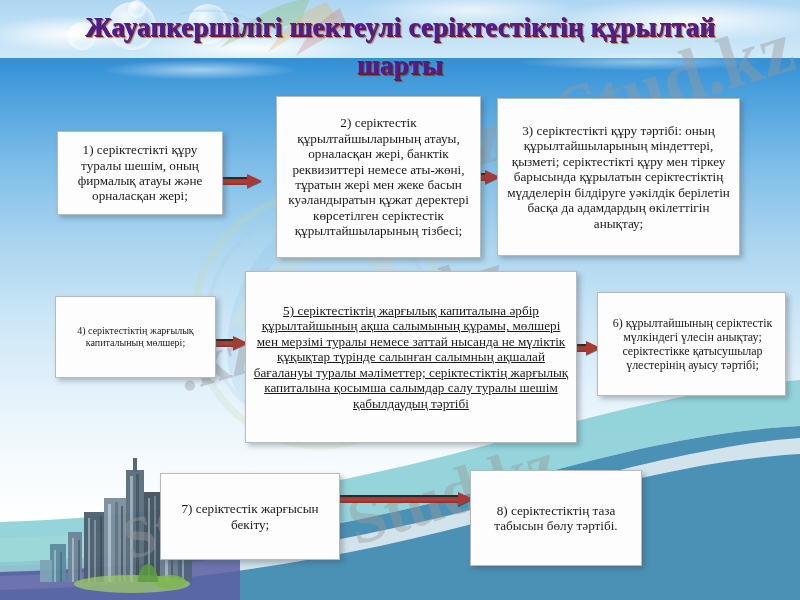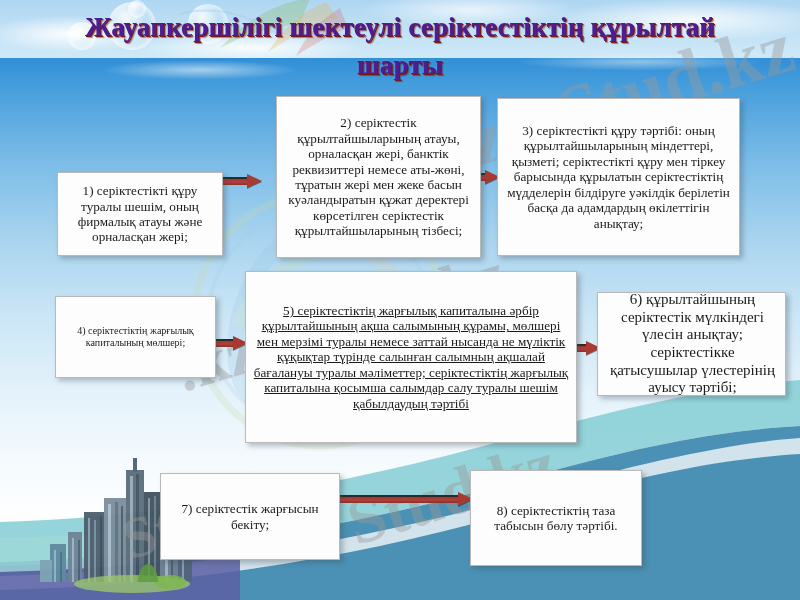--- a/index.html
+++ b/index.html
@@ -151,26 +151,26 @@
     align-items: center;
     justify-content: center;
     text-align: center;
     padding: 5px 7px;
     font-family: "Liberation Serif", "DejaVu Serif", serif;
     color: #1a1a1a;
     line-height: 1.17;
   }
   .box span { display: block; width: 100%; }
 
-  #box1 { left: 57px;  top: 131px; width: 166px; height: 84px;  font-size: 13.2px; margin-top: 41px; }
+  #box1 { left: 57px;  top: 131px; width: 166px; height: 84px;  font-size: 13.2px; }
   #box2 { left: 276px; top: 96px;  width: 205px; height: 162px; font-size: 13.2px; }
   #box3 { left: 497px; top: 98px;  width: 243px; height: 158px; font-size: 13.2px; }
   #box4 { left: 55px;  top: 296px; width: 161px; height: 82px;  font-size: 10px; }
   #box5 { left: 245px; top: 271px; width: 332px; height: 172px; font-size: 13.2px; text-decoration: underline; }
-  #box6 { left: 597px; top: 292px; width: 189px; height: 104px; font-size: 15px; padding-left: 9px; }
+  #box6 { left: 597px; top: 292px; width: 189px; height: 104px; font-size: 12px; padding-left: 9px; }
   #box7 { left: 160px; top: 473px; width: 180px; height: 87px;  font-size: 13.2px; }
   #box8 { left: 470px; top: 470px; width: 172px; height: 96px;  font-size: 13.2px; }
 
   
   .arrow {
     position: absolute;
     height: 14px;
     pointer-events: none;
   }
   .arrow .shaft {

